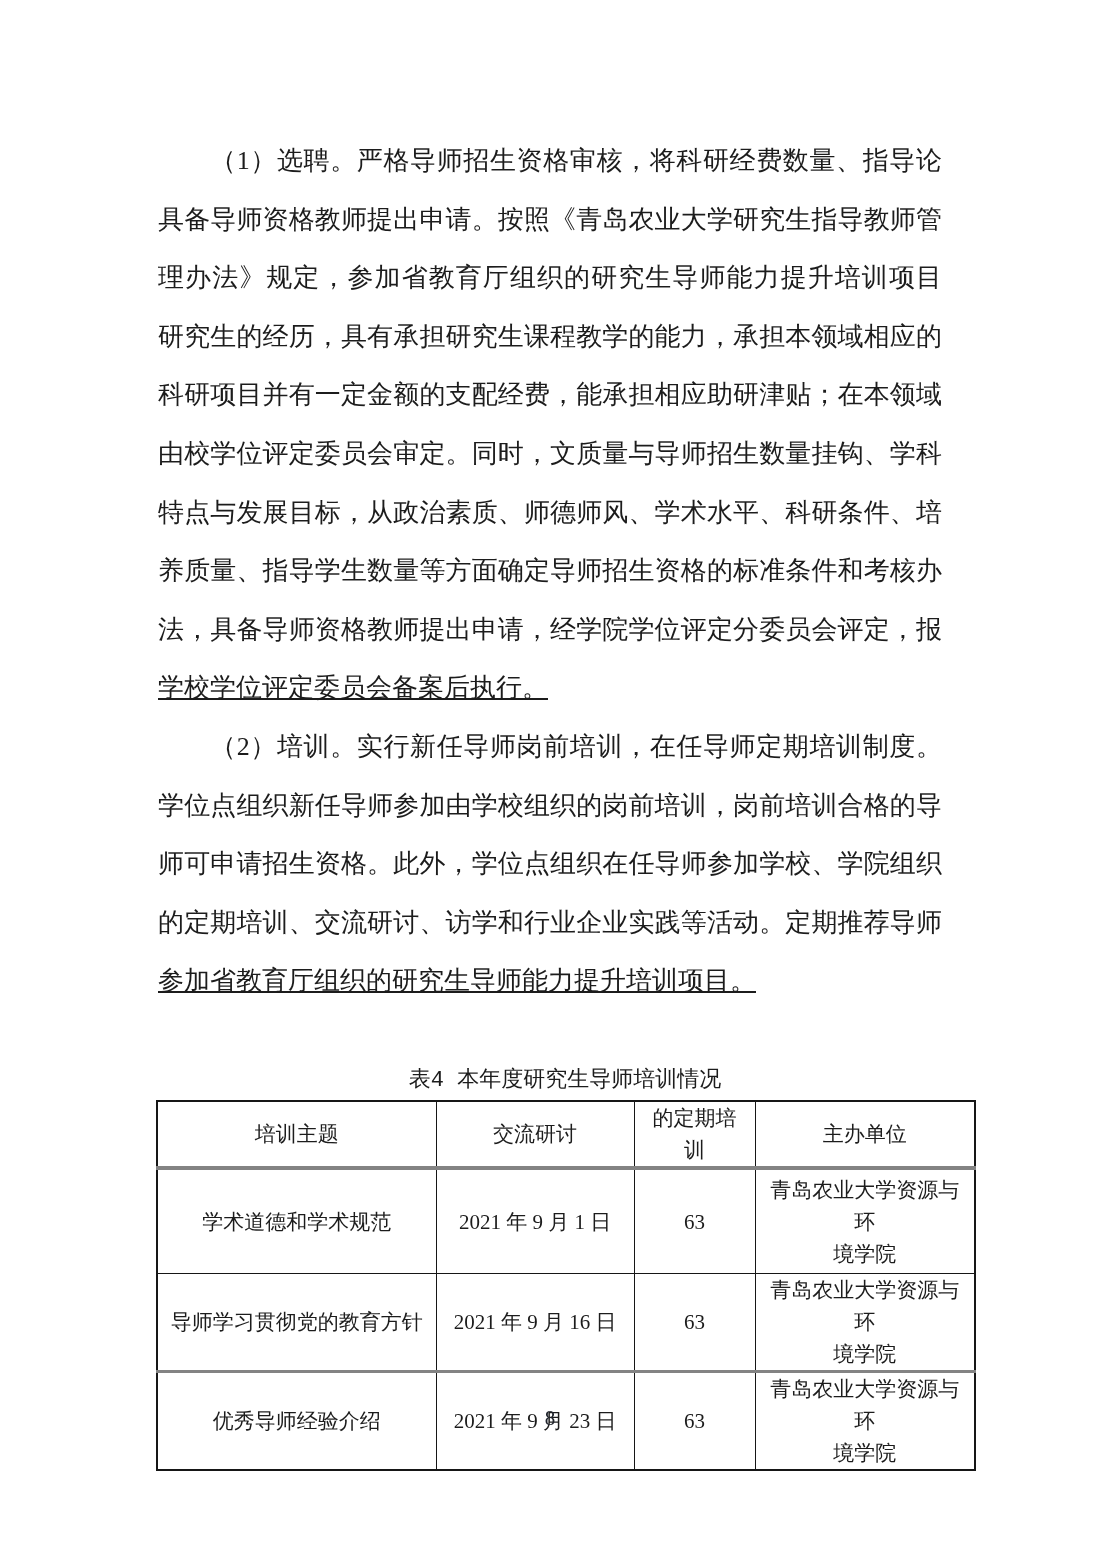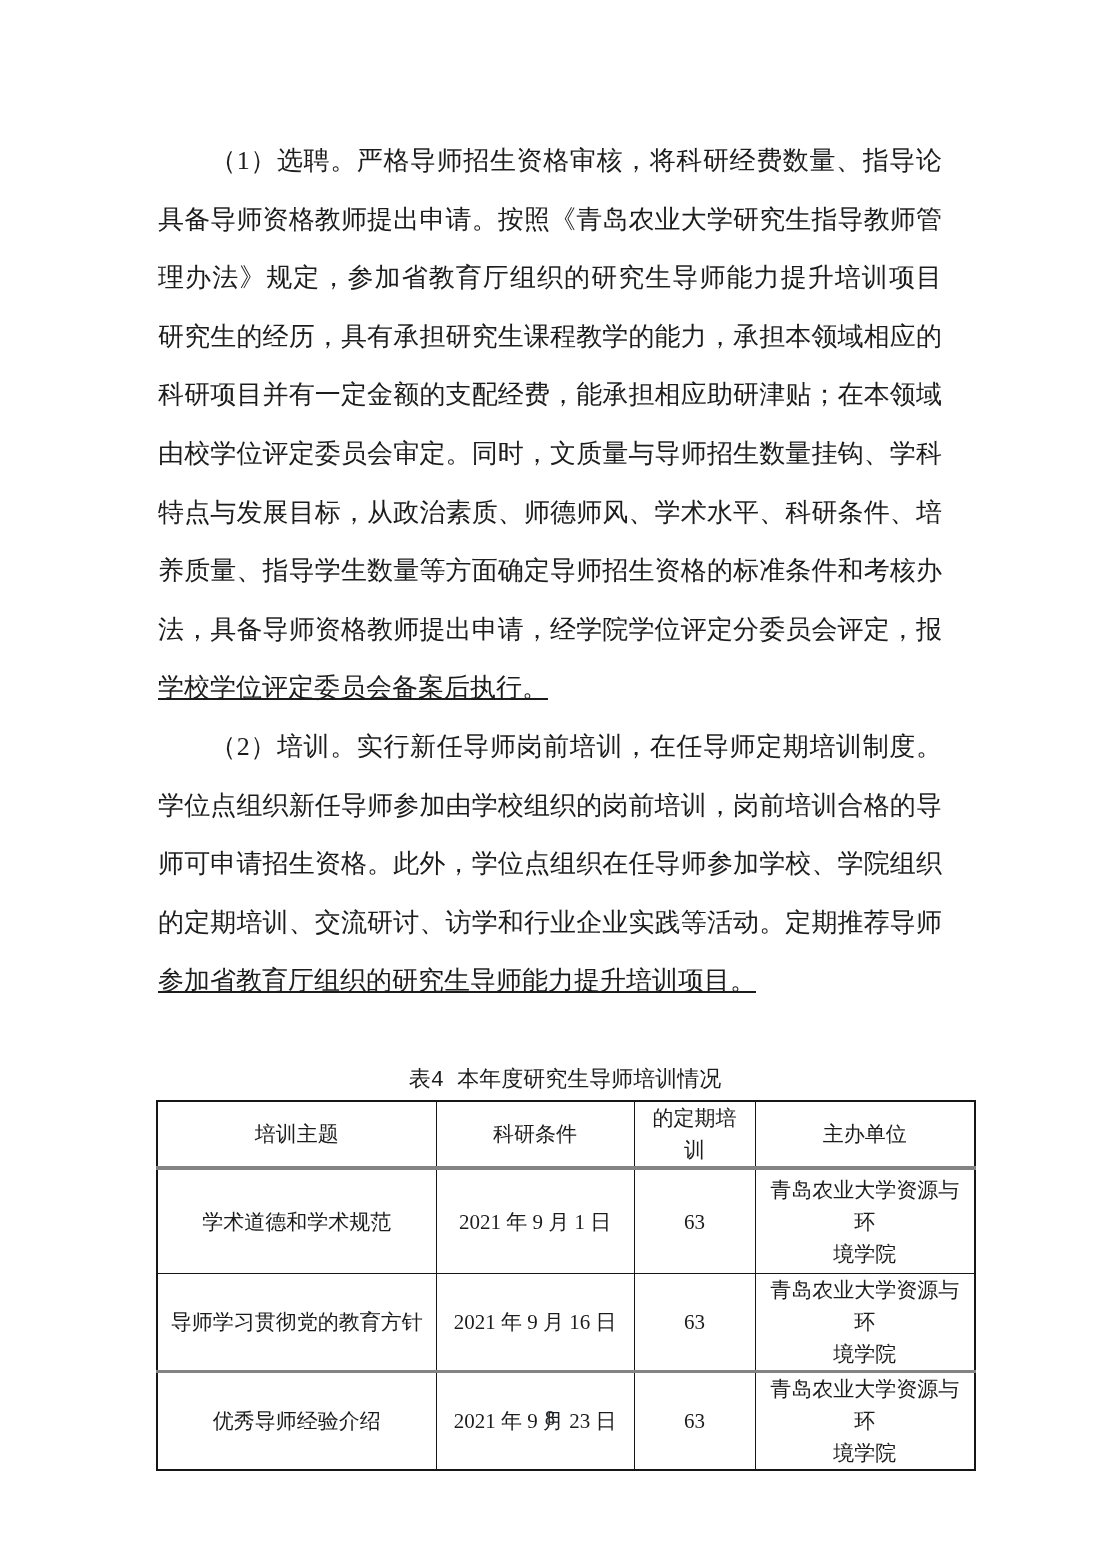--- a/index.html
+++ b/index.html
@@ -104,21 +104,21 @@
 <table id="training-table">
   <colgroup>
       <col style="width: 279px;">
       <col style="width: 198px;">
       <col style="width: 121px;">
       <col style="width: 220px;">
     </colgroup>
   <thead>
       <tr>
         <th>培训主题</th>
-        <th>科研条件</th>
+        <th>交流研讨</th>
         <th>的定期培训</th>
         <th>主办单位</th>
       </tr>
     </thead>
   <tbody>
       <tr class="row-0">
         <td>学术道德和学术规范</td>
         <td>2021 年 9 月 1 日</td>
         <td>63</td>
         <td>青岛农业大学资源与环

